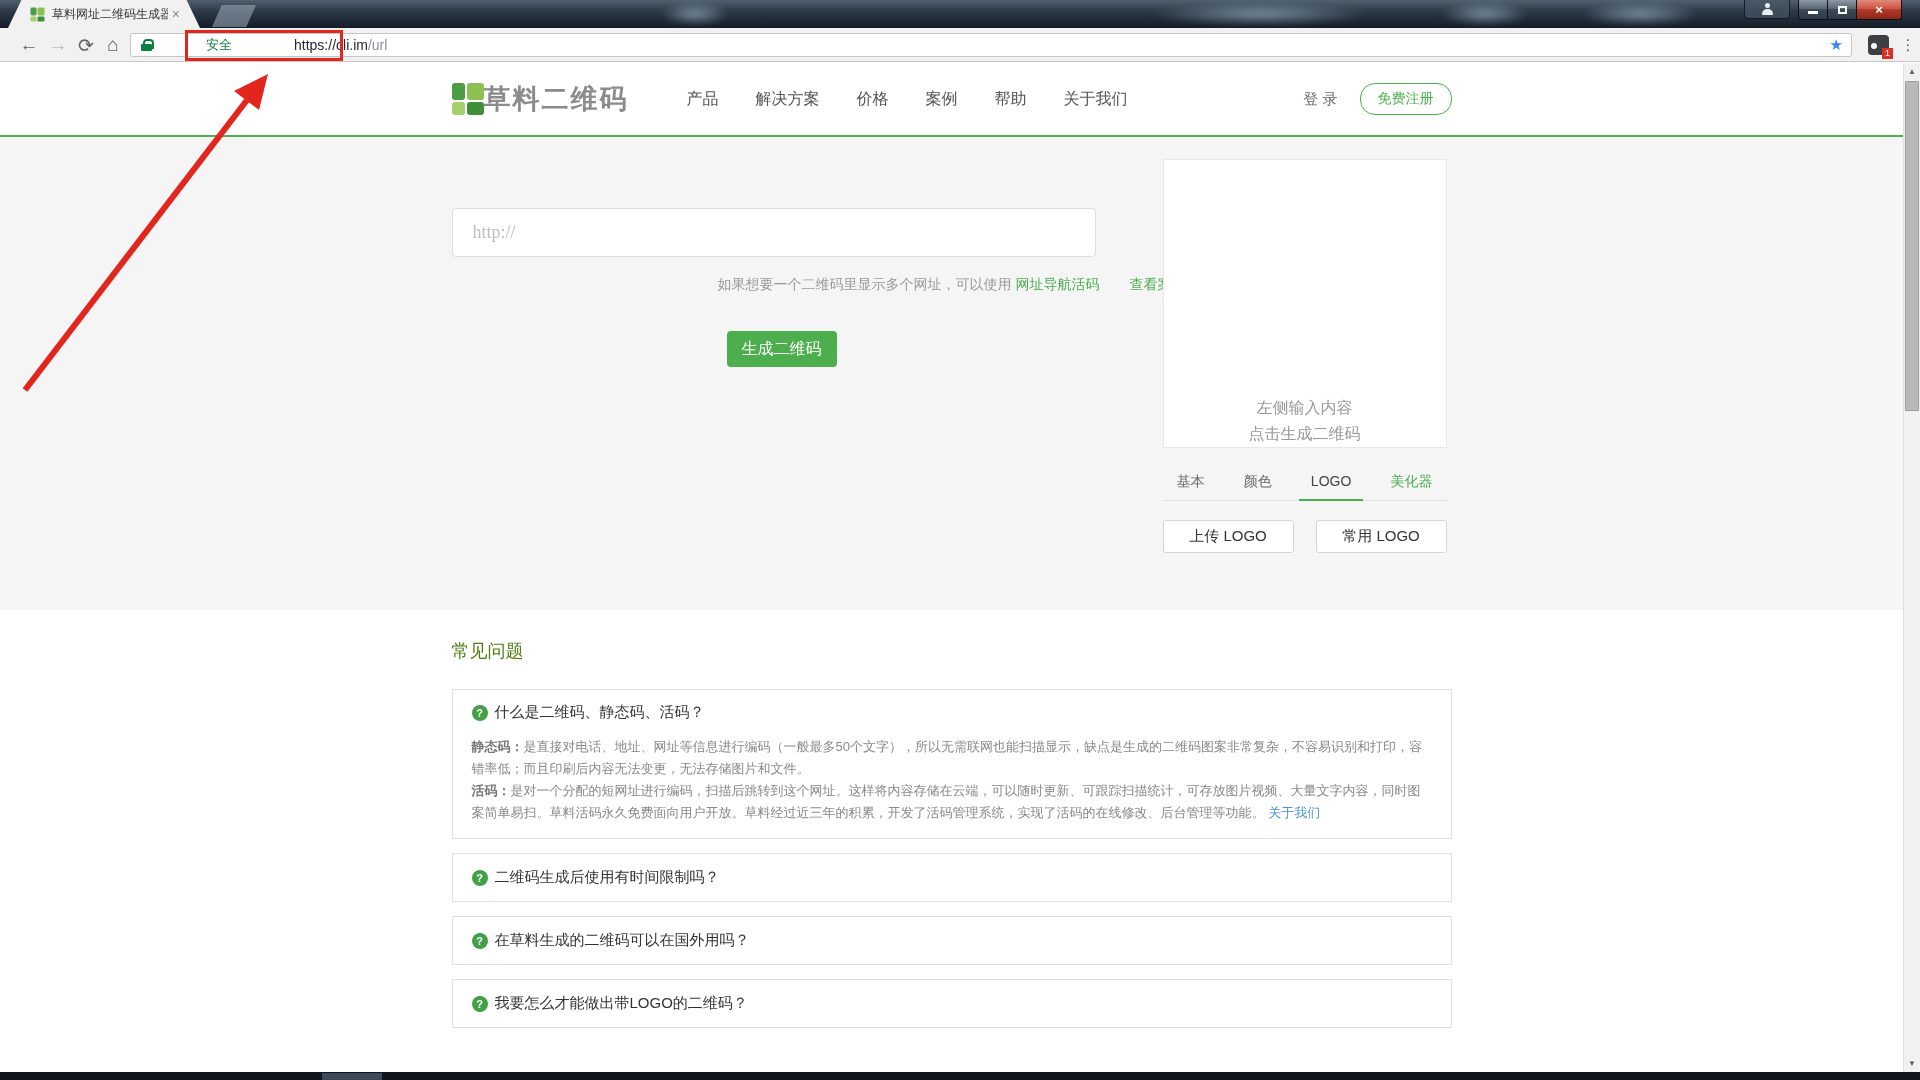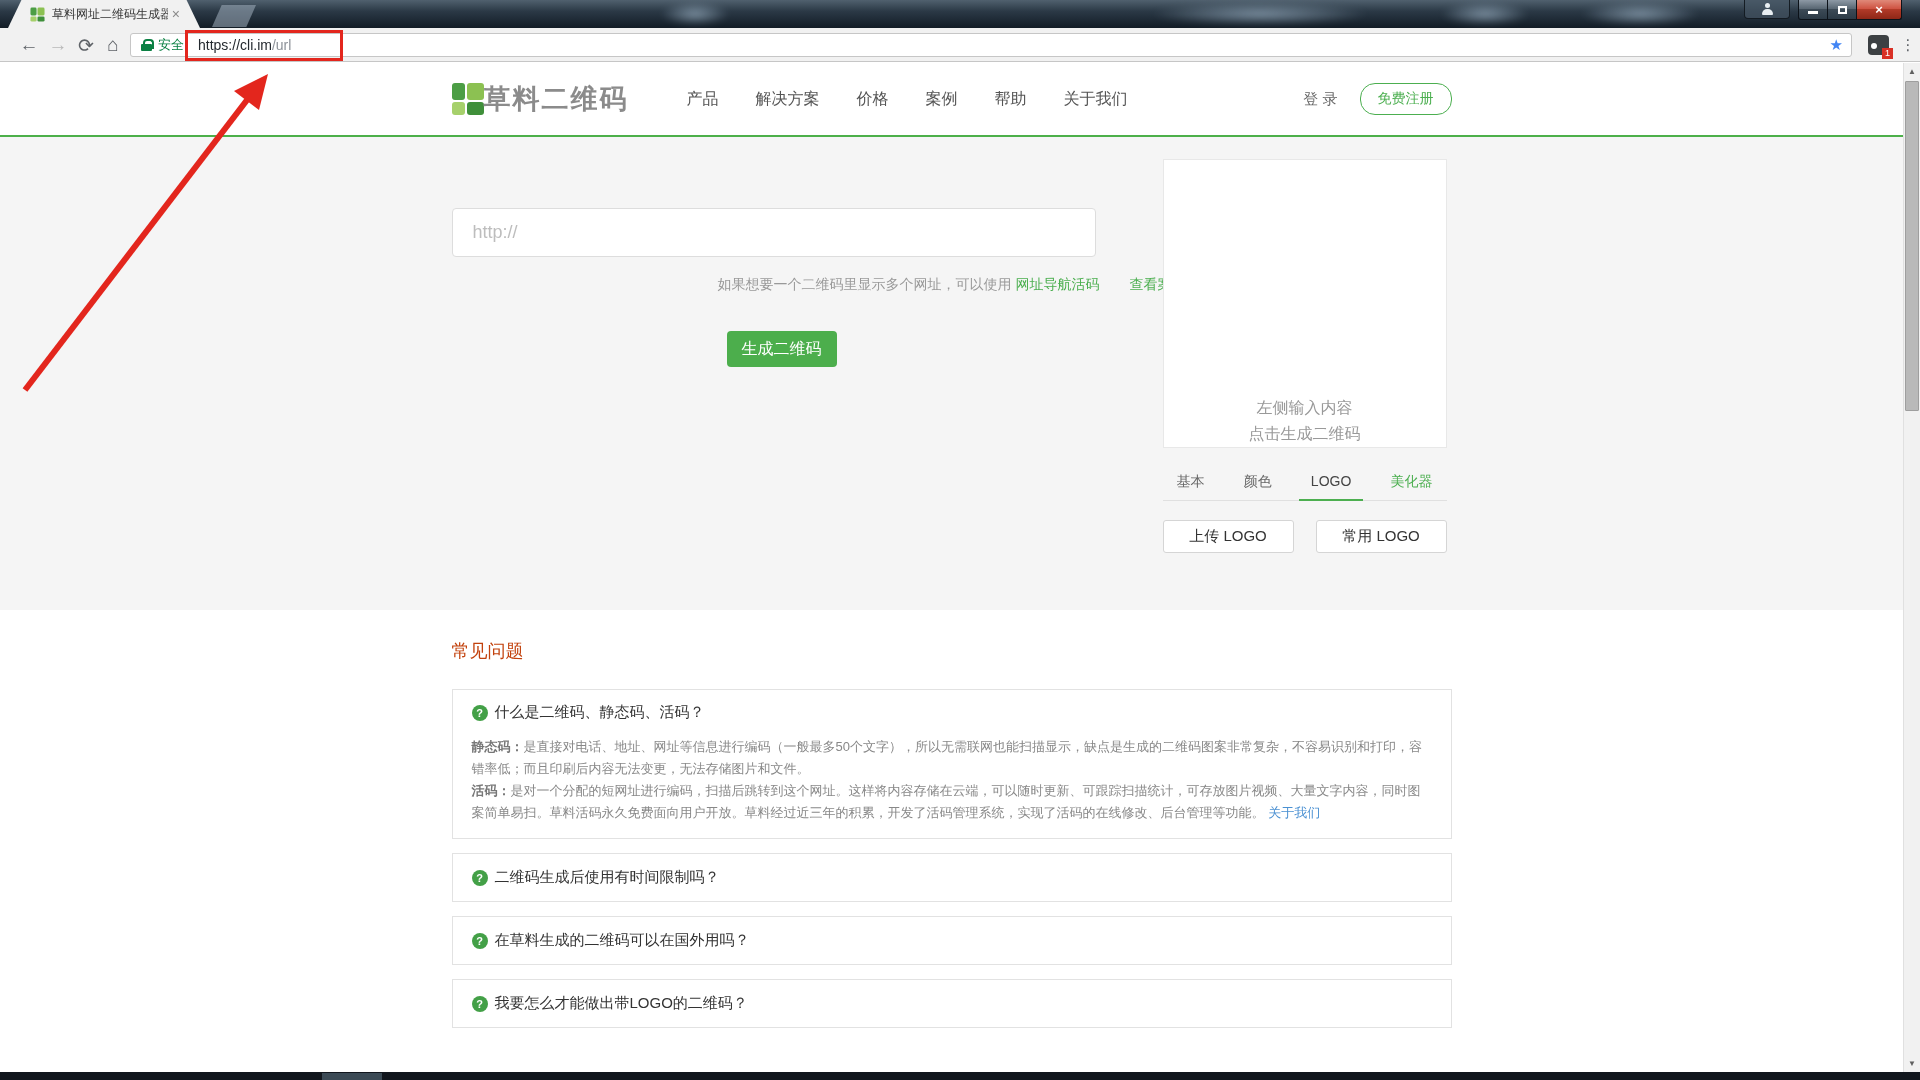--- a/index.html
+++ b/index.html
@@ -47,21 +47,21 @@
   .glyph-min { width:10px; height:3px; background:#fff; margin-top:6px; }
   .glyph-max { width:9px; height:8px; border:2px solid #fff; background:transparent; }
 
   .toolbar { position:absolute; left:0; top:28px; width:1920px; height:34px;
     background:#f1f1f1; border-bottom:1px solid #c6c6c6; }
   .nav-ico { position:absolute; top:0; height:34px; display:flex; align-items:center;
     justify-content:center; font-size:19px; color:#5f6368; width:28px; }
   .nav-ico.disabled { color:#b8b8b8; }
   .omnibox { position:absolute; left:130px; top:5px; width:1722px; height:24px;
     background:#fff; border:1px solid #c6c6c6; border-radius:3px;
-    display:flex; align-items:center; padding:0 8px; }
+    display:flex; align-items:center; padding:0 8px;gap:48px; }
   .lock { position:relative; width:11px; height:12px; margin:0 6px 0 2px; flex:none; }
   .lock:before { content:""; position:absolute; left:2px; top:0; width:7px; height:8px;
     border:2px solid #0b8043; border-bottom:none; border-radius:4px 4px 0 0; }
   .lock:after { content:""; position:absolute; left:0; top:5px; width:11px; height:7px;
     background:#0b8043; border-radius:1px; }
   .secure-label { color:#0b8043; font-size:13px; margin-right:14px; }
   .url { font-size:14px; }
   .url .origin { color:#24292f; }
   .url .path { color:#8d9299; }
   .omni-star { margin-left:auto; color:#4285f4; font-size:15px; }
@@ -109,21 +109,21 @@
   .subnav-tab { font-size:15px; color:#666; padding:0 27px; height:50px; line-height:50px;
     cursor:pointer; white-space:nowrap; }
   .subnav-tab.active { background:#fdfdfd; border:1px solid #ddd; border-bottom:none;
     border-radius:4px 4px 0 0; margin-top:-3px; height:53px; line-height:56px; position:relative; z-index:2; }
   .scan-ico { font-size:14px; color:#666; margin-right:4px; }
 
   .main-area { height:473px; background:#f5f5f5; }
   .main-area .container { padding-top:1px; }
   .url-input { display:block; margin-top:70px; width:644px; height:49px; background:#fff;
     border:1px solid #ddd; border-radius:4px; padding:0 20px; font-size:18px; color:#333;
-    font-family:Liberation Sans, sans-serif; }
+    font-family:Liberation Serif, serif; }
   .url-input::placeholder { color:#bdbdbd; }
   .hint-row { margin-top:19px; font-size:14px; color:#999;text-align:center; }
   .hint-link { color:#4caf50; cursor:pointer; }
   .hint-link.second { margin-left:26px; }
   .generate-btn { display:block; margin:37px 0 0 275px; width:110px; height:36px;
     background:#4cae4c; color:#fff; font-size:16px; border:none; border-radius:4px; cursor:pointer;
     font-family:"Liberation Sans","DejaVu Sans",sans-serif; }
 
   .qr-panel { position:absolute; right:5px; top:22px; width:284px; }
   .qr-preview { width:284px; height:289px; background:#fff; border:1px solid #e8e8e8;
@@ -134,21 +134,21 @@
   .style-tab { font-size:14px; color:#666; padding-bottom:9px; cursor:pointer; position:relative; }
   .style-tab.active { color:#444; }
   .style-tab.active:after { content:""; position:absolute; left:-12px; right:-12px; bottom:-1px;
     height:2px; background:#4caf50; }
   .style-tab.highlight { color:#4caf50; }
   .logo-btns { margin-top:19px; display:flex; justify-content:space-between; }
   .logo-btn { width:131px; height:33px; background:#fff; border:1px solid #d5d5d5; border-radius:3px;
     font-size:15px; color:#333; cursor:pointer; font-family:"Liberation Sans","DejaVu Sans",sans-serif; }
 
   .faq-section { background:#fff; padding-top:29px; }
-  .faq-title { font-size:18px; color:#c2410c; }
+  .faq-title { font-size:18px; color:#4d7c0f; }
   .faq-box { border:1px solid #e2e2e2; margin-top:26px; padding:13px 19px 14px 19px; }
   .faq-box.compact { margin-top:14px; padding:14px 19px; }
   .faq-q { font-size:15px; color:#333; display:flex; align-items:center; }
   .q-ico { width:16px; height:16px; border-radius:50%; background:#43a047; color:#fff;
     font-size:11px; font-weight:bold; text-align:center; line-height:16px; margin-right:7px; flex:none; }
   .faq-a { margin-top:14px; font-size:13px; color:#888; line-height:22px; }
   .faq-a .term { color:#777; font-weight:bold; }
   .detail-link { color:#4a90d2; cursor:pointer; }
 
   

